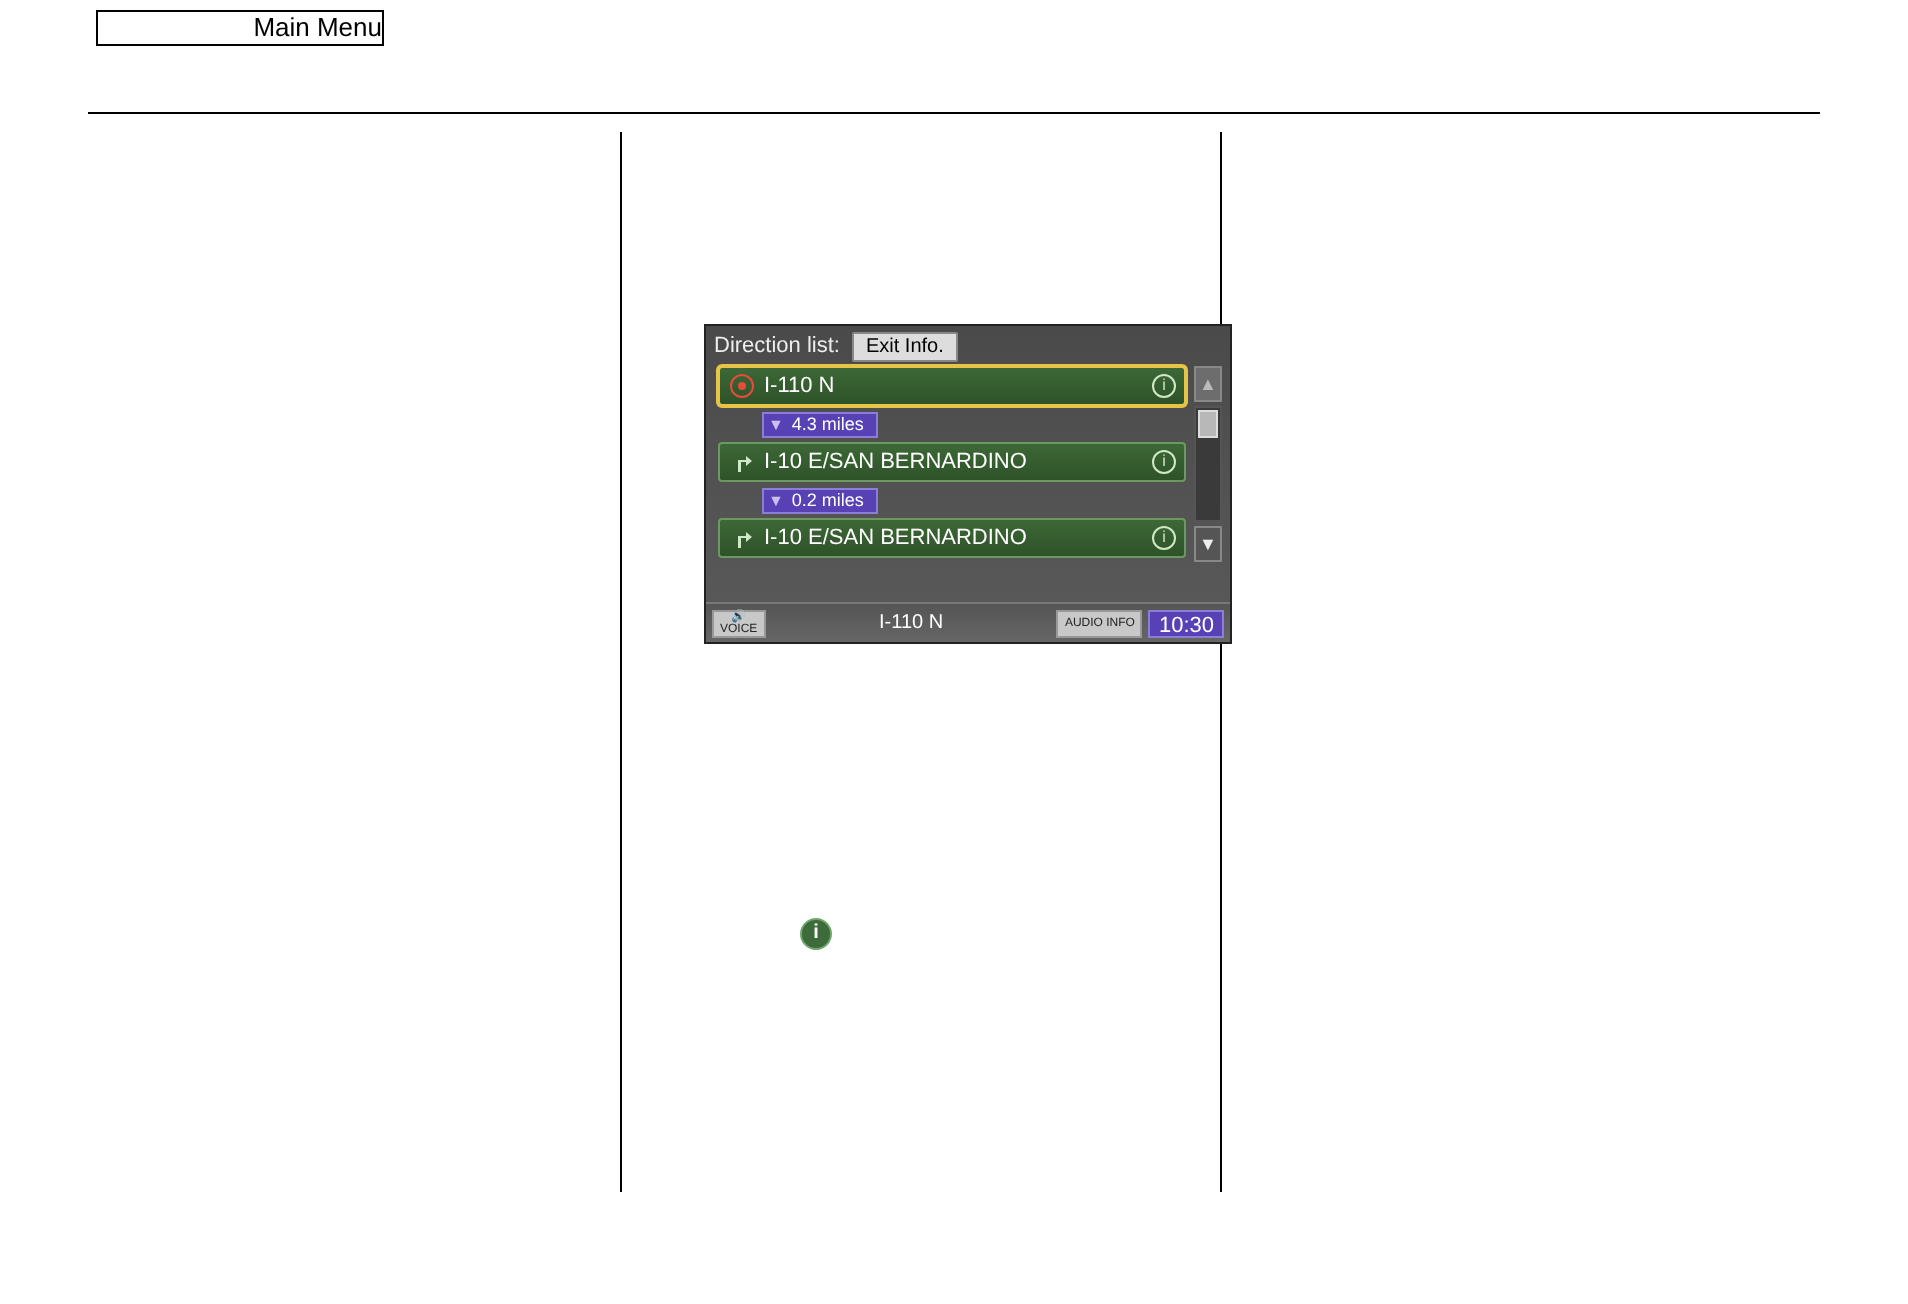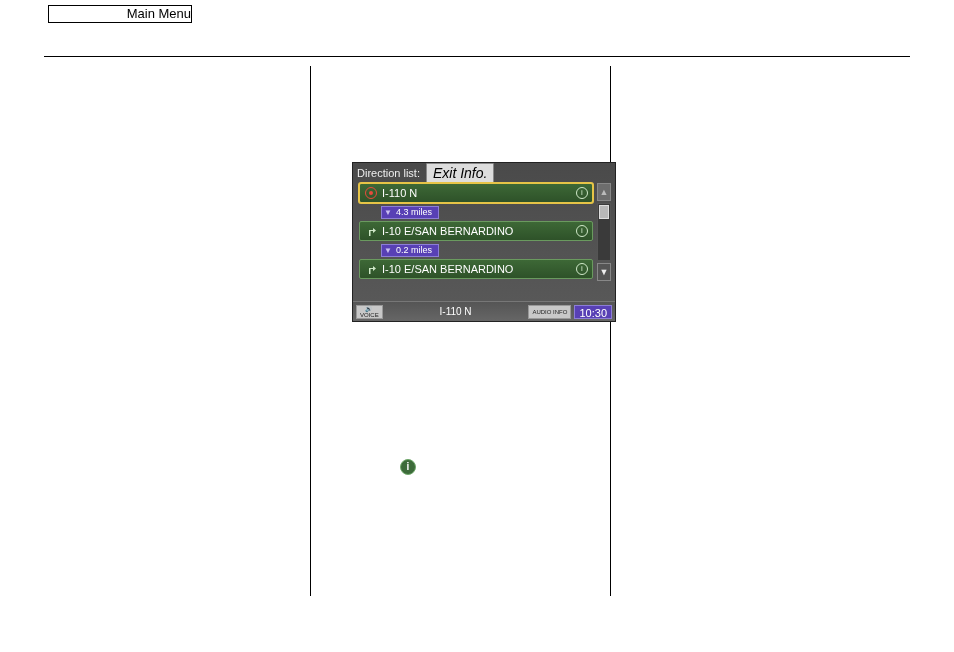--- a/index.html
+++ b/index.html
@@ -65,25 +65,24 @@
     gap: 6px;
   }
   .nav-title {
     font-size: 11px;
     color: #eee;
   }
   .exit-info-btn {
     background: #ddd;
     color: #000;
     border: 1px solid #888;
-    font-size: 14px;
+    font-size: 10px;
     padding: 1px 6px;
     cursor: pointer;
     border-radius: 1px;
-    font-style: italic;
   }
   .dir-list-body {
     position: relative;
     margin: 0 4px 0 6px;
     display: flex;
   }
   .dir-items {
     flex: 1;
   }
   .dir-row {

